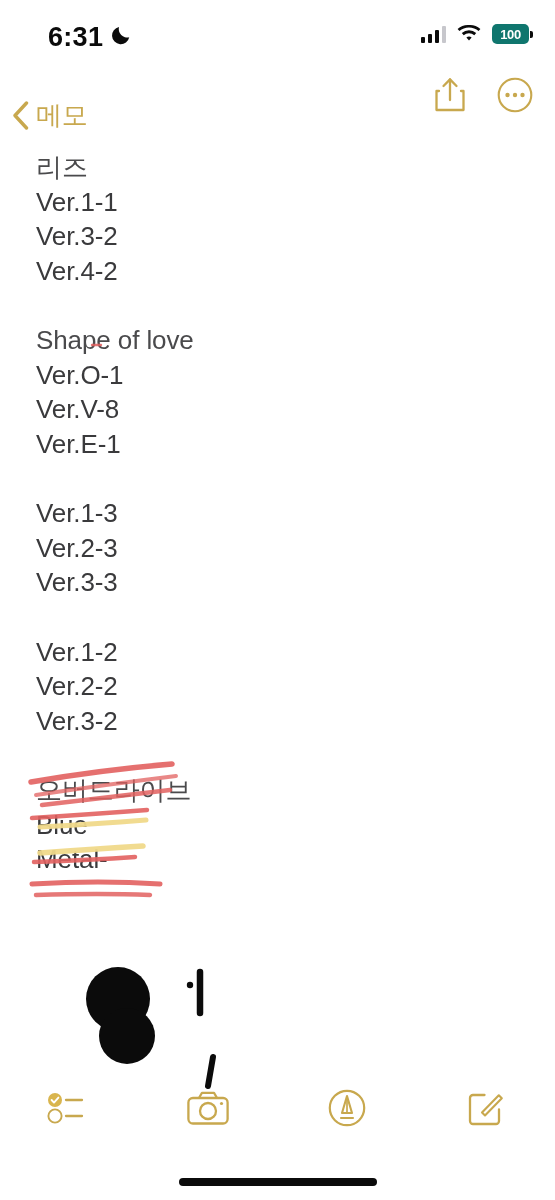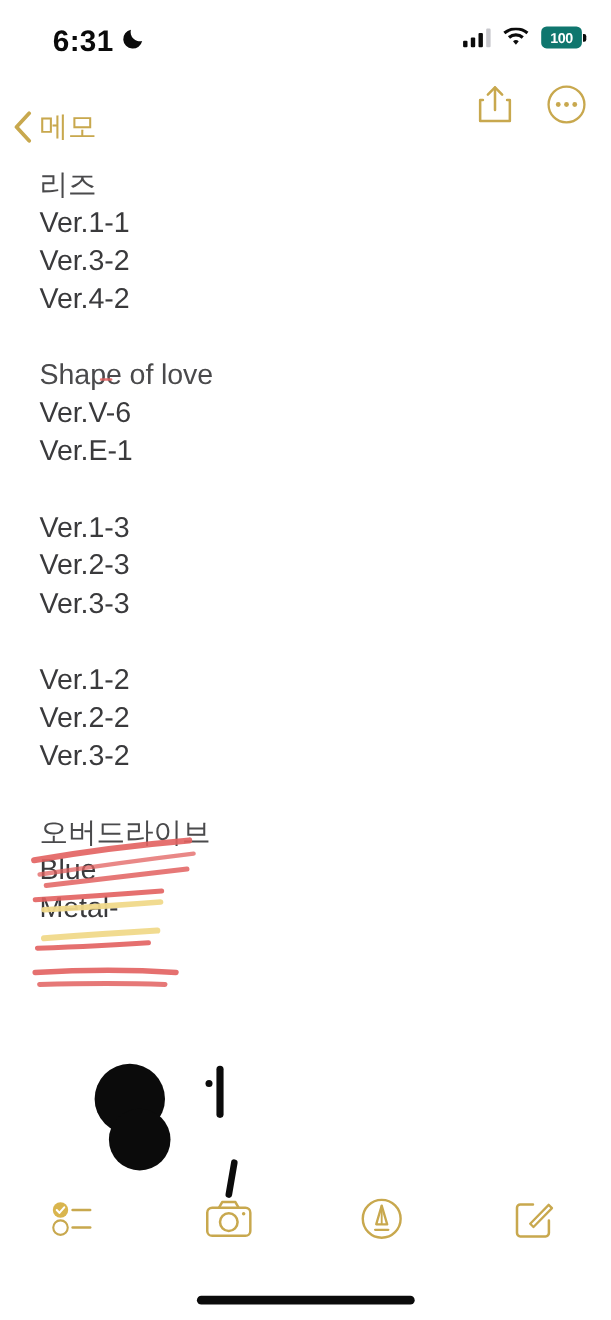--- a/index.html
+++ b/index.html
@@ -157,21 +157,22 @@
     <div class="block">
       <div class="line head">리즈</div>
       <div class="line">Ver.1-1</div>
       <div class="line">Ver.3-2</div>
       <div class="line">Ver.4-2</div>
     </div>
     <div class="gap"></div>
 
     <div class="block">
       <div class="line head">Shape of love</div>
-      <div class="line">Ver.V-6</div>
+      <div class="line">Ver.O-1</div>
+      <div class="line">Ver.V-8</div>
       <div class="line">Ver.E-1</div>
     </div>
     <div class="gap"></div>
 
     <div class="block">
       <div class="line">Ver.1-3</div>
       <div class="line">Ver.2-3</div>
       <div class="line">Ver.3-3</div>
     </div>
     <div class="gap"></div>

